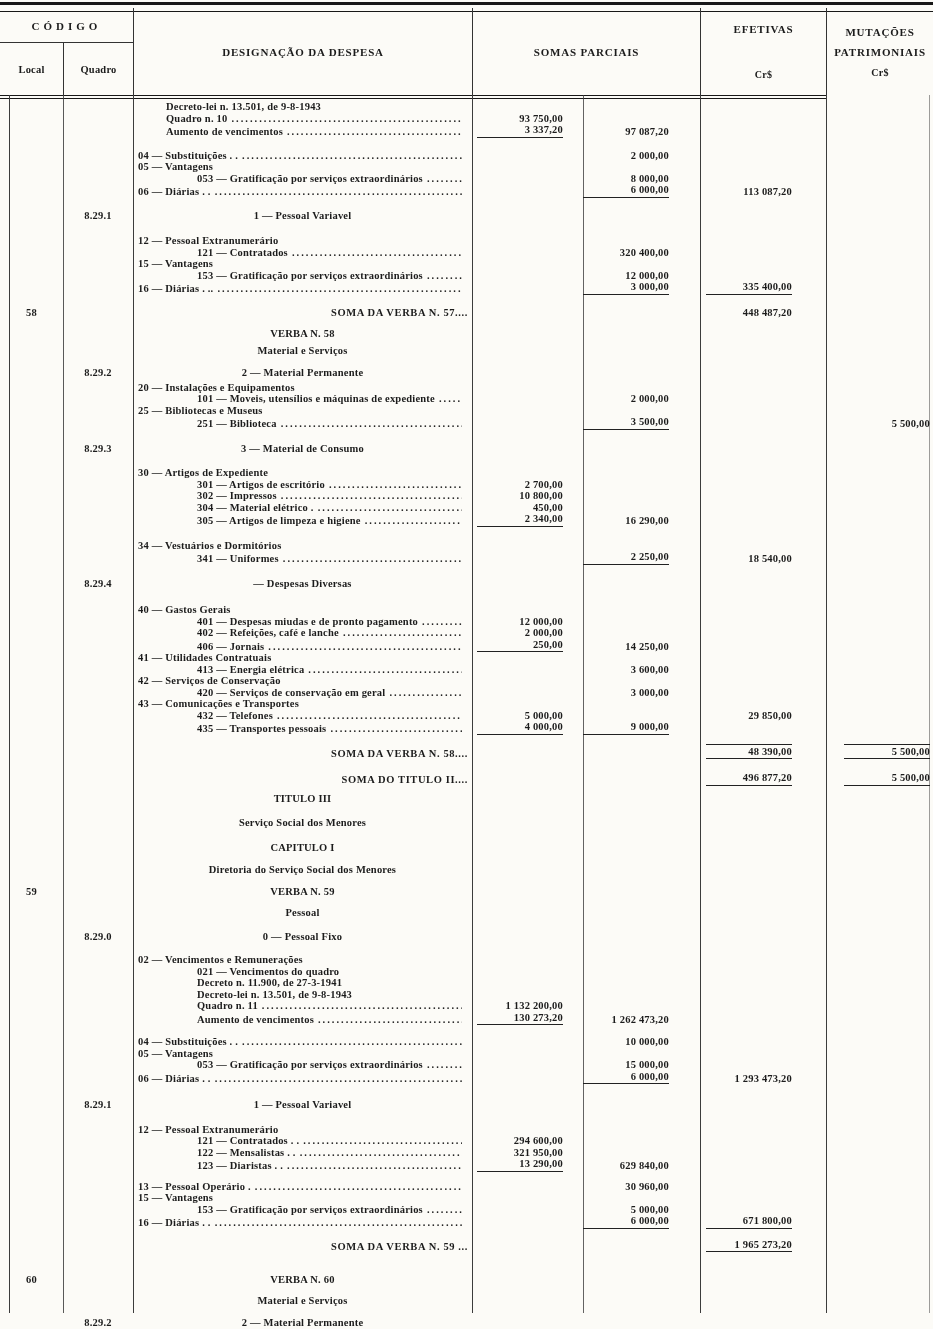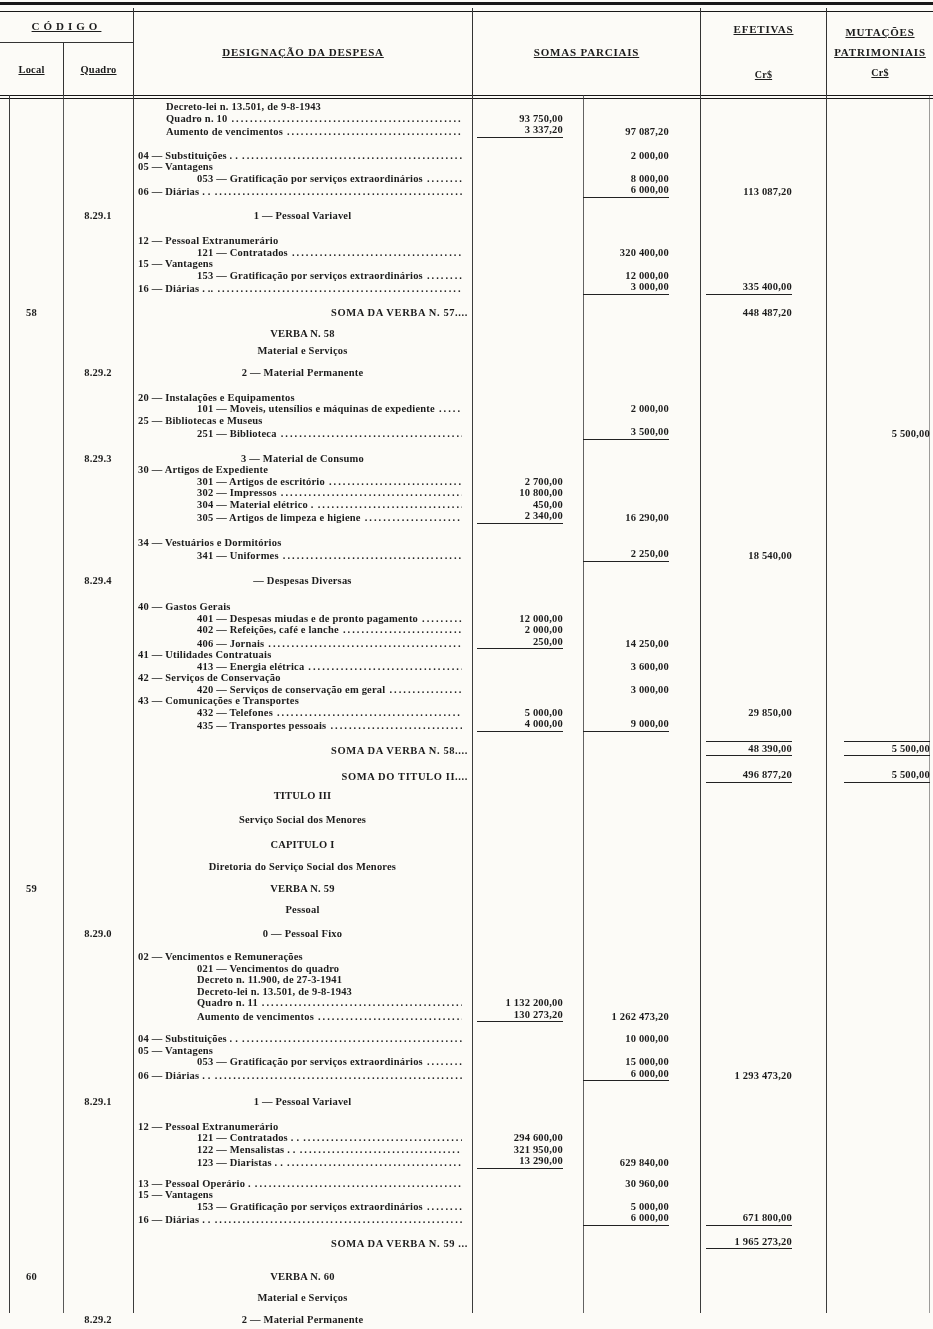--- a/index.html
+++ b/index.html
@@ -6,23 +6,23 @@
   .page{
     position:relative;width:933px;height:1329px;margin:0 auto;
     background:#fcfbf7;color:#1c1c1c;overflow:hidden;
     font-family:"Liberation Serif","DejaVu Serif",serif;
     font-weight:700;font-size:10.5px;letter-spacing:.2px;
   }
   
   .rule-top{position:absolute;left:0;top:2px;width:933px;height:6px;
     border-top:3px solid #181818;border-bottom:1.5px solid #181818;}
   
-  .hdr{position:absolute;left:0;top:8px;width:933px;height:87px;
+  .hdr{position:absolute;left:0;top:8px;width:827px;height:87px;
     display:grid;grid-template-columns:133px 339px 228px 126px 107px;
-    border-bottom:4px double #181818;text-decoration:underline;}
+    border-bottom:4px double #181818;}
   .hcell{position:relative;display:flex;flex-direction:column;align-items:center;justify-content:center;text-align:center;}
   .hcell+.hcell{border-left:1.2px solid #333;}
   .codigo-box{justify-content:flex-start;}
   .codigo-title{margin-top:12px;letter-spacing:4px;font-size:11px;}
   .codigo-rule{width:100%;height:0;border-bottom:1.2px solid #333;margin-top:10px;}
   .codigo-sub{display:grid;grid-template-columns:63px 70px;width:100%;flex:1;align-items:center;}
   .codigo-sub .sub{font-size:10.5px;}
   .codigo-sub .sub+.sub{border-left:1.2px solid #333;height:100%;display:flex;align-items:center;justify-content:center;}
   .codigo-sub .sub:first-child{display:flex;align-items:center;justify-content:center;height:100%;}
   .h-small{font-size:11px;letter-spacing:.8px;}
@@ -272,21 +272,21 @@
         </div>
         <div class="row t-center" style="margin-top: 11px;">
           <div class="c c-local"></div>
           <div class="c c-geral">8.29.2</div>
           <div class="c c-desig"><span class="txt">2 — Material Permanente</span></div>
           <div class="c c-s1"></div>
           <div class="c c-s2"></div>
           <div class="c c-ef"></div>
           <div class="c c-mu"></div>
         </div>
-        <div class="row t-item" style="margin-top: 13px;">
+        <div class="row t-item" style="margin-top: 3px;">
           <div class="c c-local"></div>
           <div class="c c-geral"></div>
           <div class="c c-desig">
             <span class="txt ind0">20 — Instalações e Equipamentos</span>
           </div>
           <div class="c c-s1"></div>
           <div class="c c-s2"></div>
           <div class="c c-ef"></div>
           <div class="c c-mu"></div>
         </div>
@@ -327,21 +327,21 @@
         </div>
         <div class="row t-center" style="margin-top: 13px;">
           <div class="c c-local"></div>
           <div class="c c-geral">8.29.3</div>
           <div class="c c-desig"><span class="txt">3 — Material de Consumo</span></div>
           <div class="c c-s1"></div>
           <div class="c c-s2"></div>
           <div class="c c-ef"></div>
           <div class="c c-mu"></div>
         </div>
-        <div class="row t-item" style="">
+        <div class="row t-item" style="margin-top: 13px;">
           <div class="c c-local"></div>
           <div class="c c-geral"></div>
           <div class="c c-desig">
             <span class="txt ind0">30 — Artigos de Expediente</span>
           </div>
           <div class="c c-s1"></div>
           <div class="c c-s2"></div>
           <div class="c c-ef"></div>
           <div class="c c-mu"></div>
         </div>

